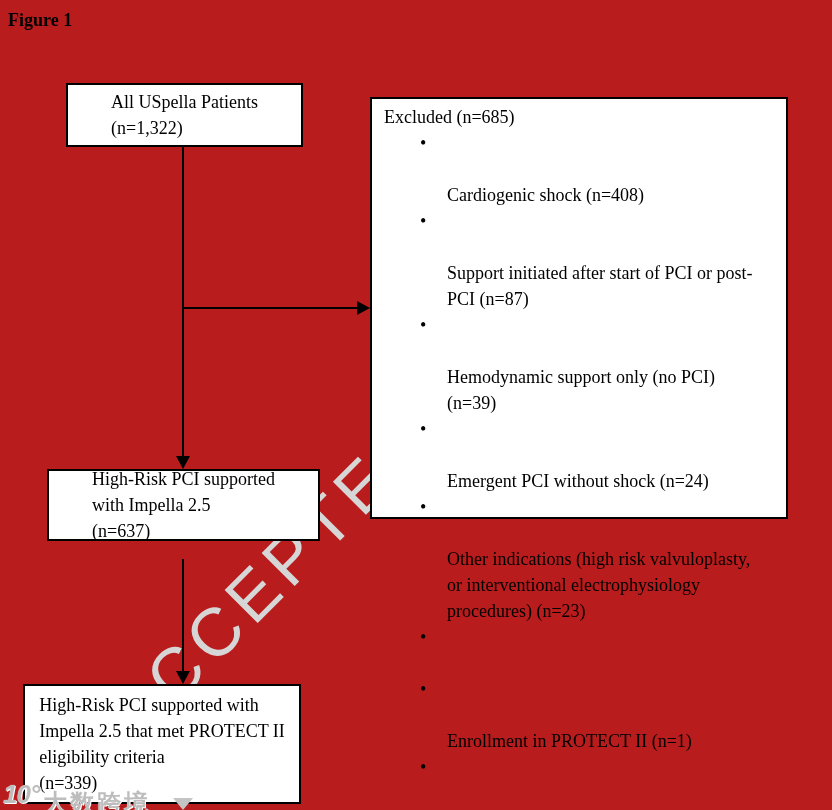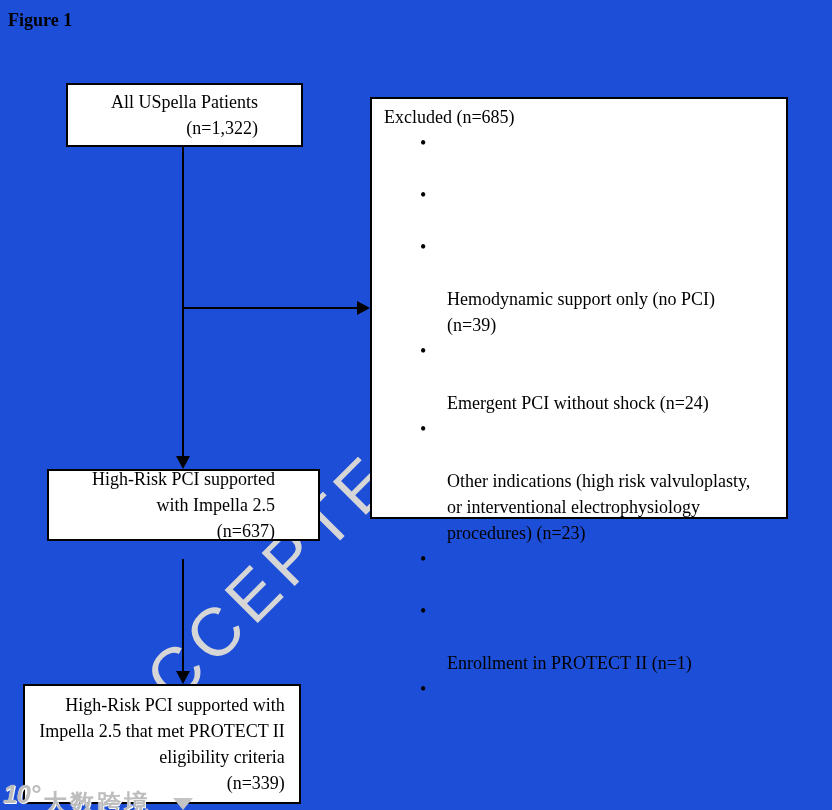--- a/index.html
+++ b/index.html
@@ -4,21 +4,21 @@
 <style>
   html, body {
     margin: 0;
     padding: 0;
     background: #ffffff;
   }
   .canvas {
     position: relative;
     width: 832px;
     height: 810px;
-    background: #1d4ed8;
+    background: #b91c1c;
     overflow: hidden;
     font-family: "Liberation Serif", "DejaVu Serif", serif;
     color: #000000;
   }
 
   
   .figure-label {
     position: absolute;
     left: 8px;
     top: 10px;
@@ -85,21 +85,21 @@
     position: absolute;
     box-sizing: border-box;
     border: 2px solid #000000;
     background: #ffffff;
     z-index: 2;
   }
   .center-box {
     display: flex;
     align-items: center;
     justify-content: center;
-    text-align: right;
+    text-align: left;
   }
   .box-text {
     font-size: 18px;
     line-height: 26px;
     white-space: pre-line;
   }
   .top-box    { left: 66px;  top: 83px;  width: 237px; height: 64px; }
   .middle-box { left: 47px;  top: 469px; width: 273px; height: 72px; }
   .bottom-box { left: 23px;  top: 684px; width: 278px; height: 120px; }
 
@@ -170,23 +170,26 @@
   <div class="box center-box top-box">
     <div class="box-text">All USpella Patients
 (n=1,322)</div>
   </div>
 
   <div class="box excluded-box">
     <div class="excluded-title">Excluded (n=685)</div>
     <div class="excluded-list">
         <div class="excluded-item lvl1">
     <span class="marker">•</span>
-  </div>
-        <div class="excluded-item lvl1">
-    <span class="marker">•</span>
+    <span class="item-text">Cardiogenic shock (n=408)</span>
+  </div>
+        <div class="excluded-item lvl1">
+    <span class="marker">•</span>
+    <span class="item-text">Support initiated after start of PCI or post-
+PCI (n=87)</span>
   </div>
         <div class="excluded-item lvl1">
     <span class="marker">•</span>
     <span class="item-text">Hemodynamic support only (no PCI)
 (n=39)</span>
   </div>
         <div class="excluded-item lvl1">
     <span class="marker">•</span>
     <span class="item-text">Emergent PCI without shock (n=24)</span>
   </div>

